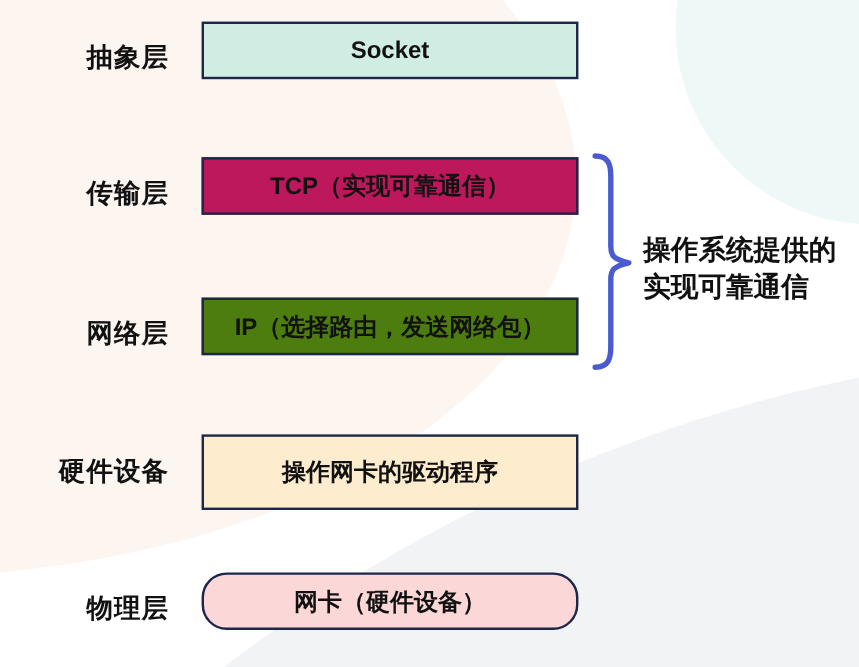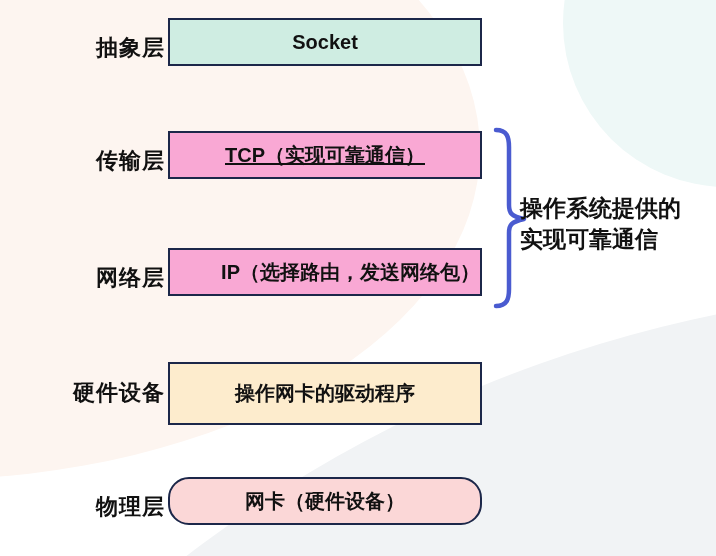--- a/index.html
+++ b/index.html
@@ -26,21 +26,20 @@
     left: 0;
     width: 141px;
     height: 60px;
     line-height: 60px;
     text-align: right;
     font-size: 22px;
     font-weight: 700;
     color: var(--text-color, #111);
     letter-spacing: 1px;
     white-space: nowrap;
-    padding-left: 24px;
   }
   .l0 { top: 18px; }
   .l1 { top: 131px; }
   .l2 { top: 248px; }
   .l3 { top: 363px; }
   .l4 { top: 477px; }
 
   
   .layer-box {
     position: absolute;
@@ -68,21 +67,21 @@
     position: absolute;
     left: 493px;
     top: 127px;
     width: 36px;
     height: 182px;
   }
 
   
   .side-text {
     position: absolute;
-    left: 520px;
+    left: 536px;
     top: 193px;
     font-size: 23px;
     line-height: 31px;
     font-weight: 700;
     color: var(--text-color, #111);
     white-space: nowrap;
   }
 </style>
 </head>
 <body>
@@ -92,26 +91,26 @@
   <div class="blob blob-peach" style="background: rgb(253, 245, 240);"></div>
   <div class="blob blob-mint" style="background: rgb(238, 248, 247);"></div>
   <div class="blob blob-gray" style="background: rgb(241, 243, 245);"></div>
 
   <div class="layer-label l0">抽象层</div>
   <div class="layer-box b0" style="background: rgb(207, 237, 226);">
     <span>Socket</span>
   </div>
 
   <div class="layer-label l1">传输层</div>
-  <div class="layer-box b1" style="background: #f9a8d4; text-decoration: underline;">
+  <div class="layer-box b1" style="background: #be185d;">
     <span>TCP（实现可靠通信）</span>
   </div>
 
   <div class="layer-label l2">网络层</div>
-  <div class="layer-box b2" style="background: #f9a8d4; justify-content: flex-end;">
+  <div class="layer-box b2" style="background: #4d7c0f;">
     <span>IP（选择路由，发送网络包）</span>
   </div>
 
   <div class="layer-label l3">硬件设备</div>
   <div class="layer-box b3" style="background: rgb(253, 236, 205);">
     <span>操作网卡的驱动程序</span>
   </div>
 
   <div class="layer-label l4">物理层</div>
   <div class="layer-box b4" style="background: rgb(251, 215, 215); border-radius: 21px;">

